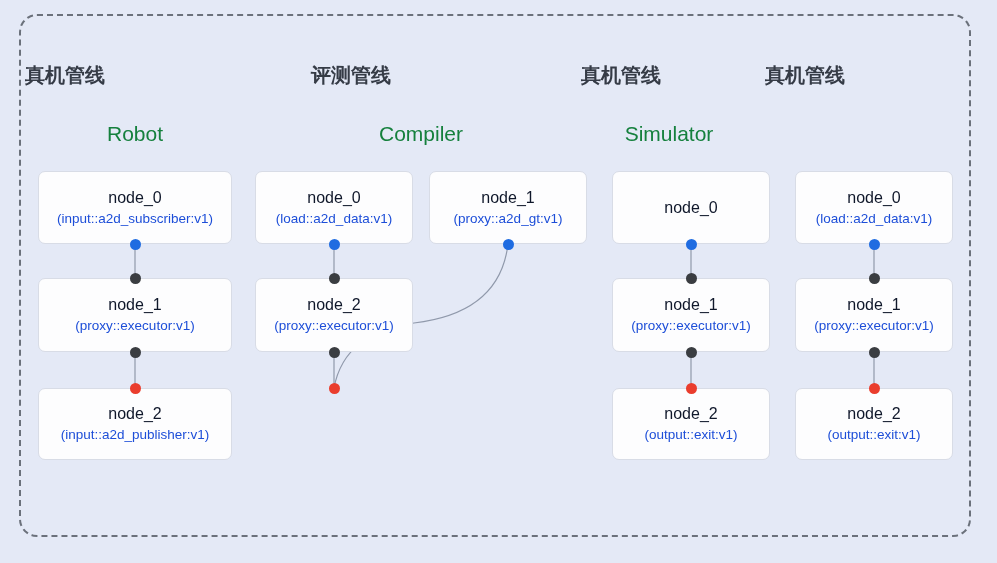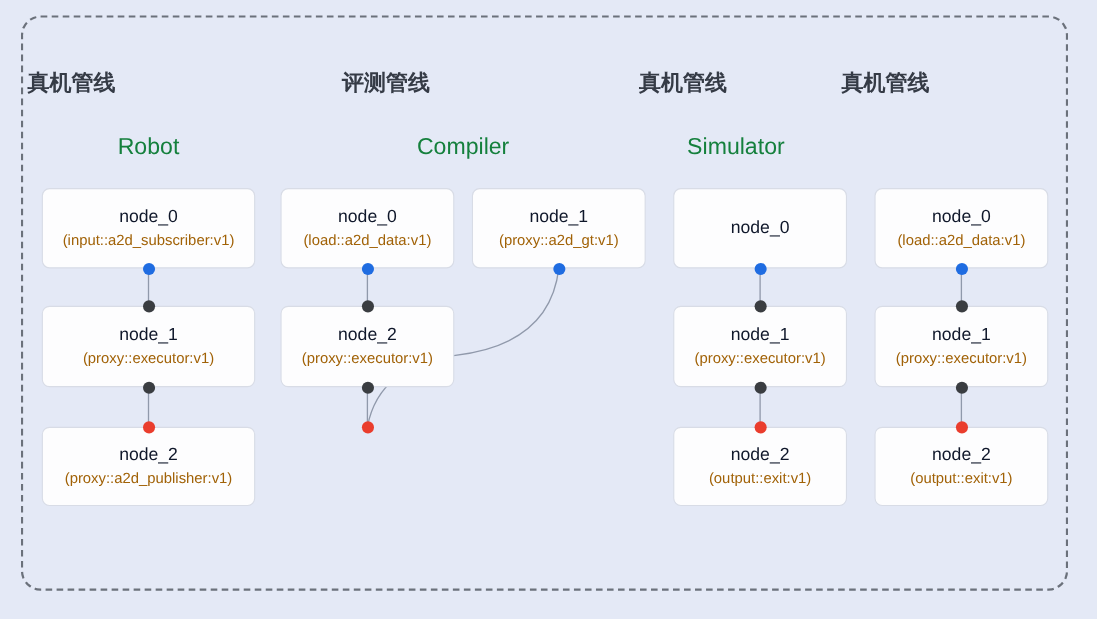--- a/index.html
+++ b/index.html
@@ -60,21 +60,21 @@
     z-index: 2;
   }
   .node-name {
     font-size: 16px;
     line-height: 21px;
     color: #0f172a;
   }
   .node-detail {
     font-size: 13.5px;
     line-height: 21px;
-    color: #a16207;
+    color: #1d4ed8;
   }
   .w-robot { width: 194px; }
   .w-std   { width: 158px; }
   .row1 { top: 171px; height: 73px; }
   .row2 { top: 278px; height: 74px; }
   .row3 { top: 388px; height: 72px; }
   .dot {
     position: absolute;
     width: 11px; height: 11px;
     border-radius: 50%;
@@ -116,21 +116,21 @@
   <div class="node-card w-robot row1" style="left:38px">
     <div class="node-name">node_0</div>
     <div class="node-detail">(input::a2d_subscriber:v1)</div>
   </div>
   <div class="node-card w-robot row2" style="left:38px">
     <div class="node-name">node_1</div>
     <div class="node-detail">(proxy::executor:v1)</div>
   </div>
   <div class="node-card w-robot row3" style="left:38px">
     <div class="node-name">node_2</div>
-    <div class="node-detail">(proxy::a2d_publisher:v1)</div>
+    <div class="node-detail">(input::a2d_publisher:v1)</div>
   </div>
 
   <div class="node-card w-std row1" style="left:255px">
     <div class="node-name">node_0</div>
     <div class="node-detail">(load::a2d_data:v1)</div>
   </div>
   <div class="node-card w-std row1" style="left:429px">
     <div class="node-name">node_1</div>
     <div class="node-detail">(proxy::a2d_gt:v1)</div>
   </div>

